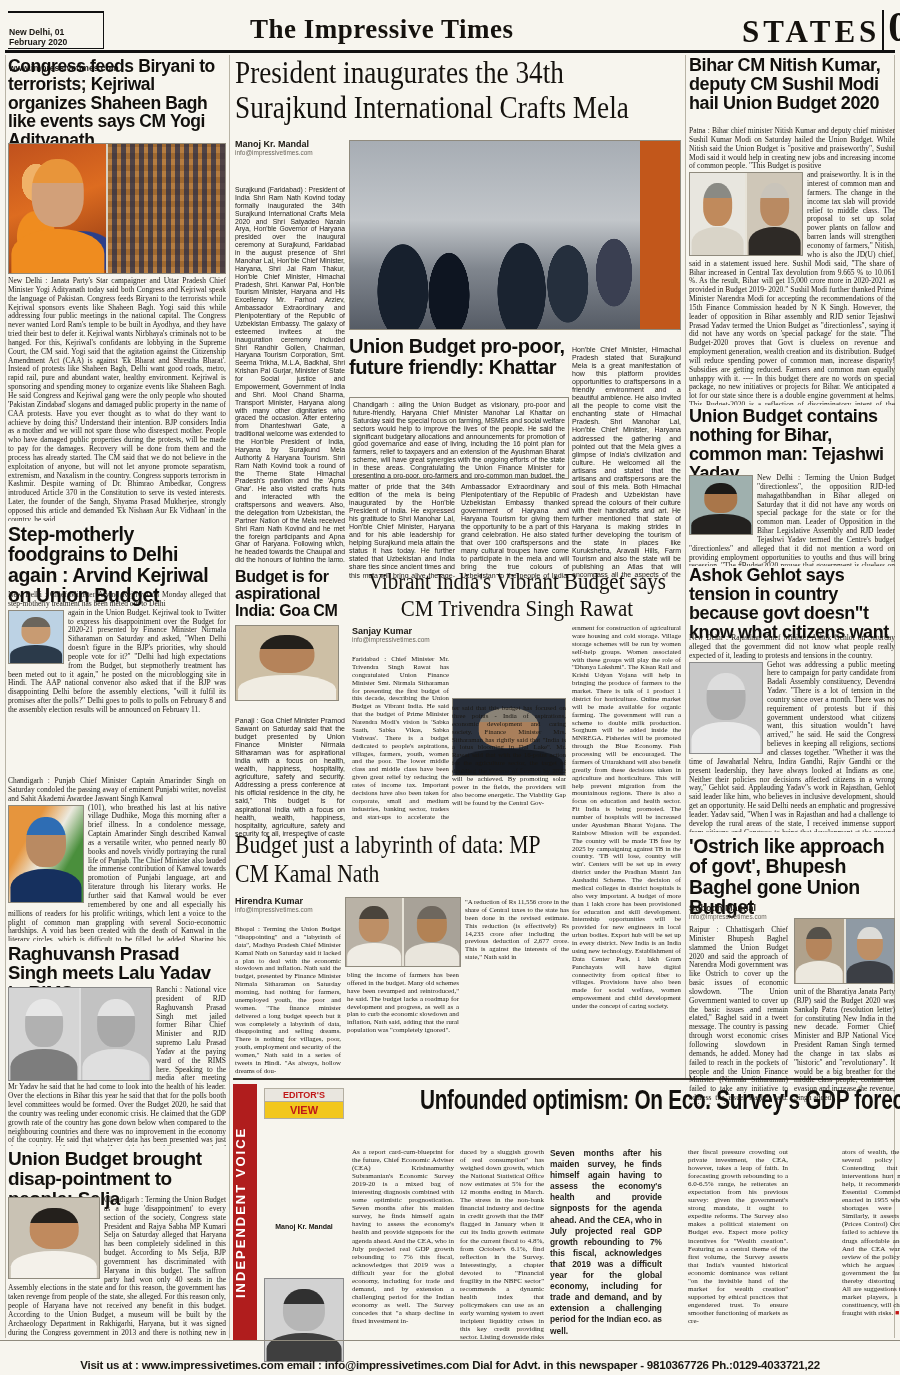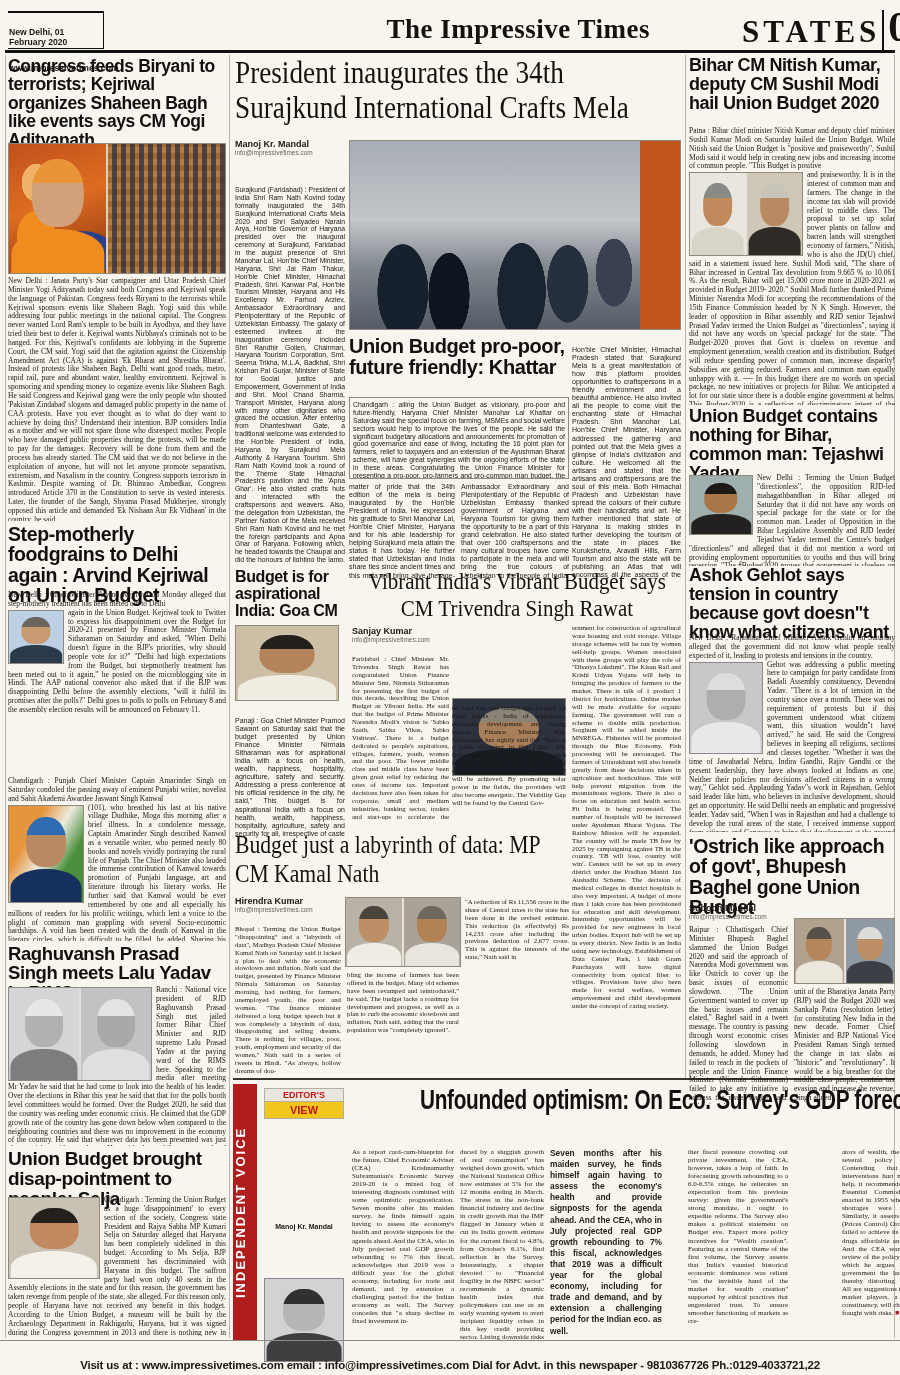--- a/index.html
+++ b/index.html
@@ -57,21 +57,21 @@
 </style>
 </head>
 <body>
 
 <div class="page">
 
   <div class="abs" style="left:8px;top:11px;width:96px;height:38px;border-top:2px solid #111;border-right:1px solid #111;">
     <div class="sans" style="font-weight:bold;font-size:8.6px;padding:2px 2px 1px 1px;border-bottom:1px solid #111;">New Delhi, 01 February 2020</div>
     <div class="sans" style="font-weight:bold;font-size:8.6px;padding:2px 2px 0 1px;">www.impressivetimes.com</div>
   </div>
-  <div class="abs serifhd" style="left:250px;top:14px;width:400px;text-align:right;font-size:27px;font-weight:bold;letter-spacing:.5px;">The Impressive Times</div>
+  <div class="abs serifhd" style="left:250px;top:14px;width:400px;text-align:left;font-size:27px;font-weight:bold;letter-spacing:.5px;">The Impressive Times</div>
   <div class="abs" style="left:742px;top:6px;display:flex;align-items:stretch;">
     <div class="serifhd" style="font-size:31px;font-weight:bold;letter-spacing:4px;padding-top:8px;">STATES</div>
     <div style="width:2px;background:#111;margin:4px 4px 0 2px;"></div>
     <div class="serifhd" style="font-size:42px;font-weight:bold;line-height:1;">06</div>
   </div>
   <div class="abs rule" style="left:5px;top:50px;width:890px;height:3px;"></div>
 
   <div class="abs vline" style="left:5px;top:55px;height:1283px;"></div>
   <div class="abs vline" style="left:229px;top:55px;height:1283px;"></div>
   <div class="abs vline" style="left:685px;top:55px;height:1023px;"></div>

